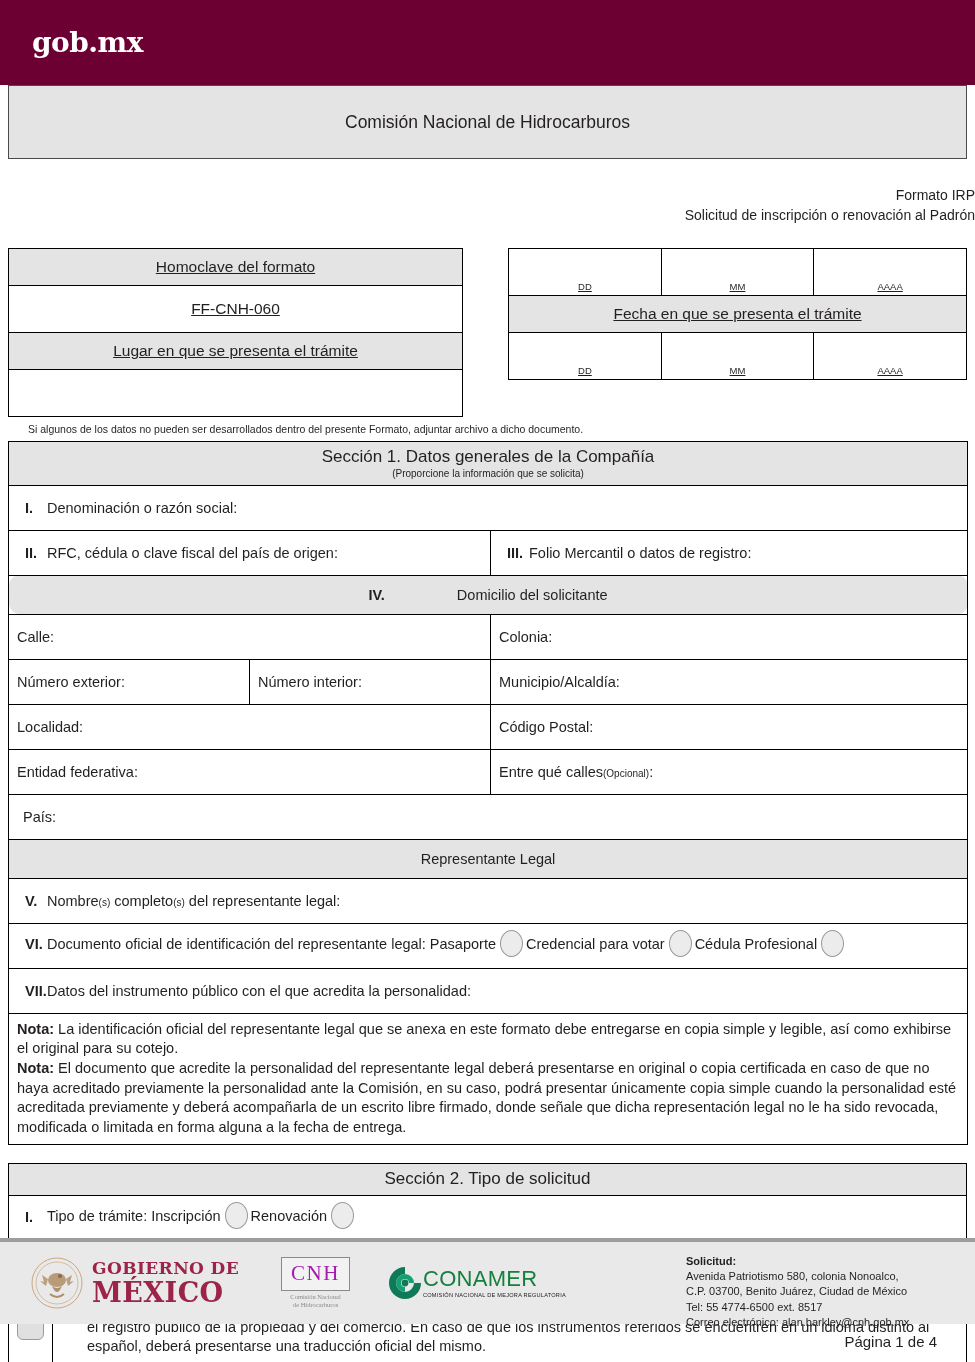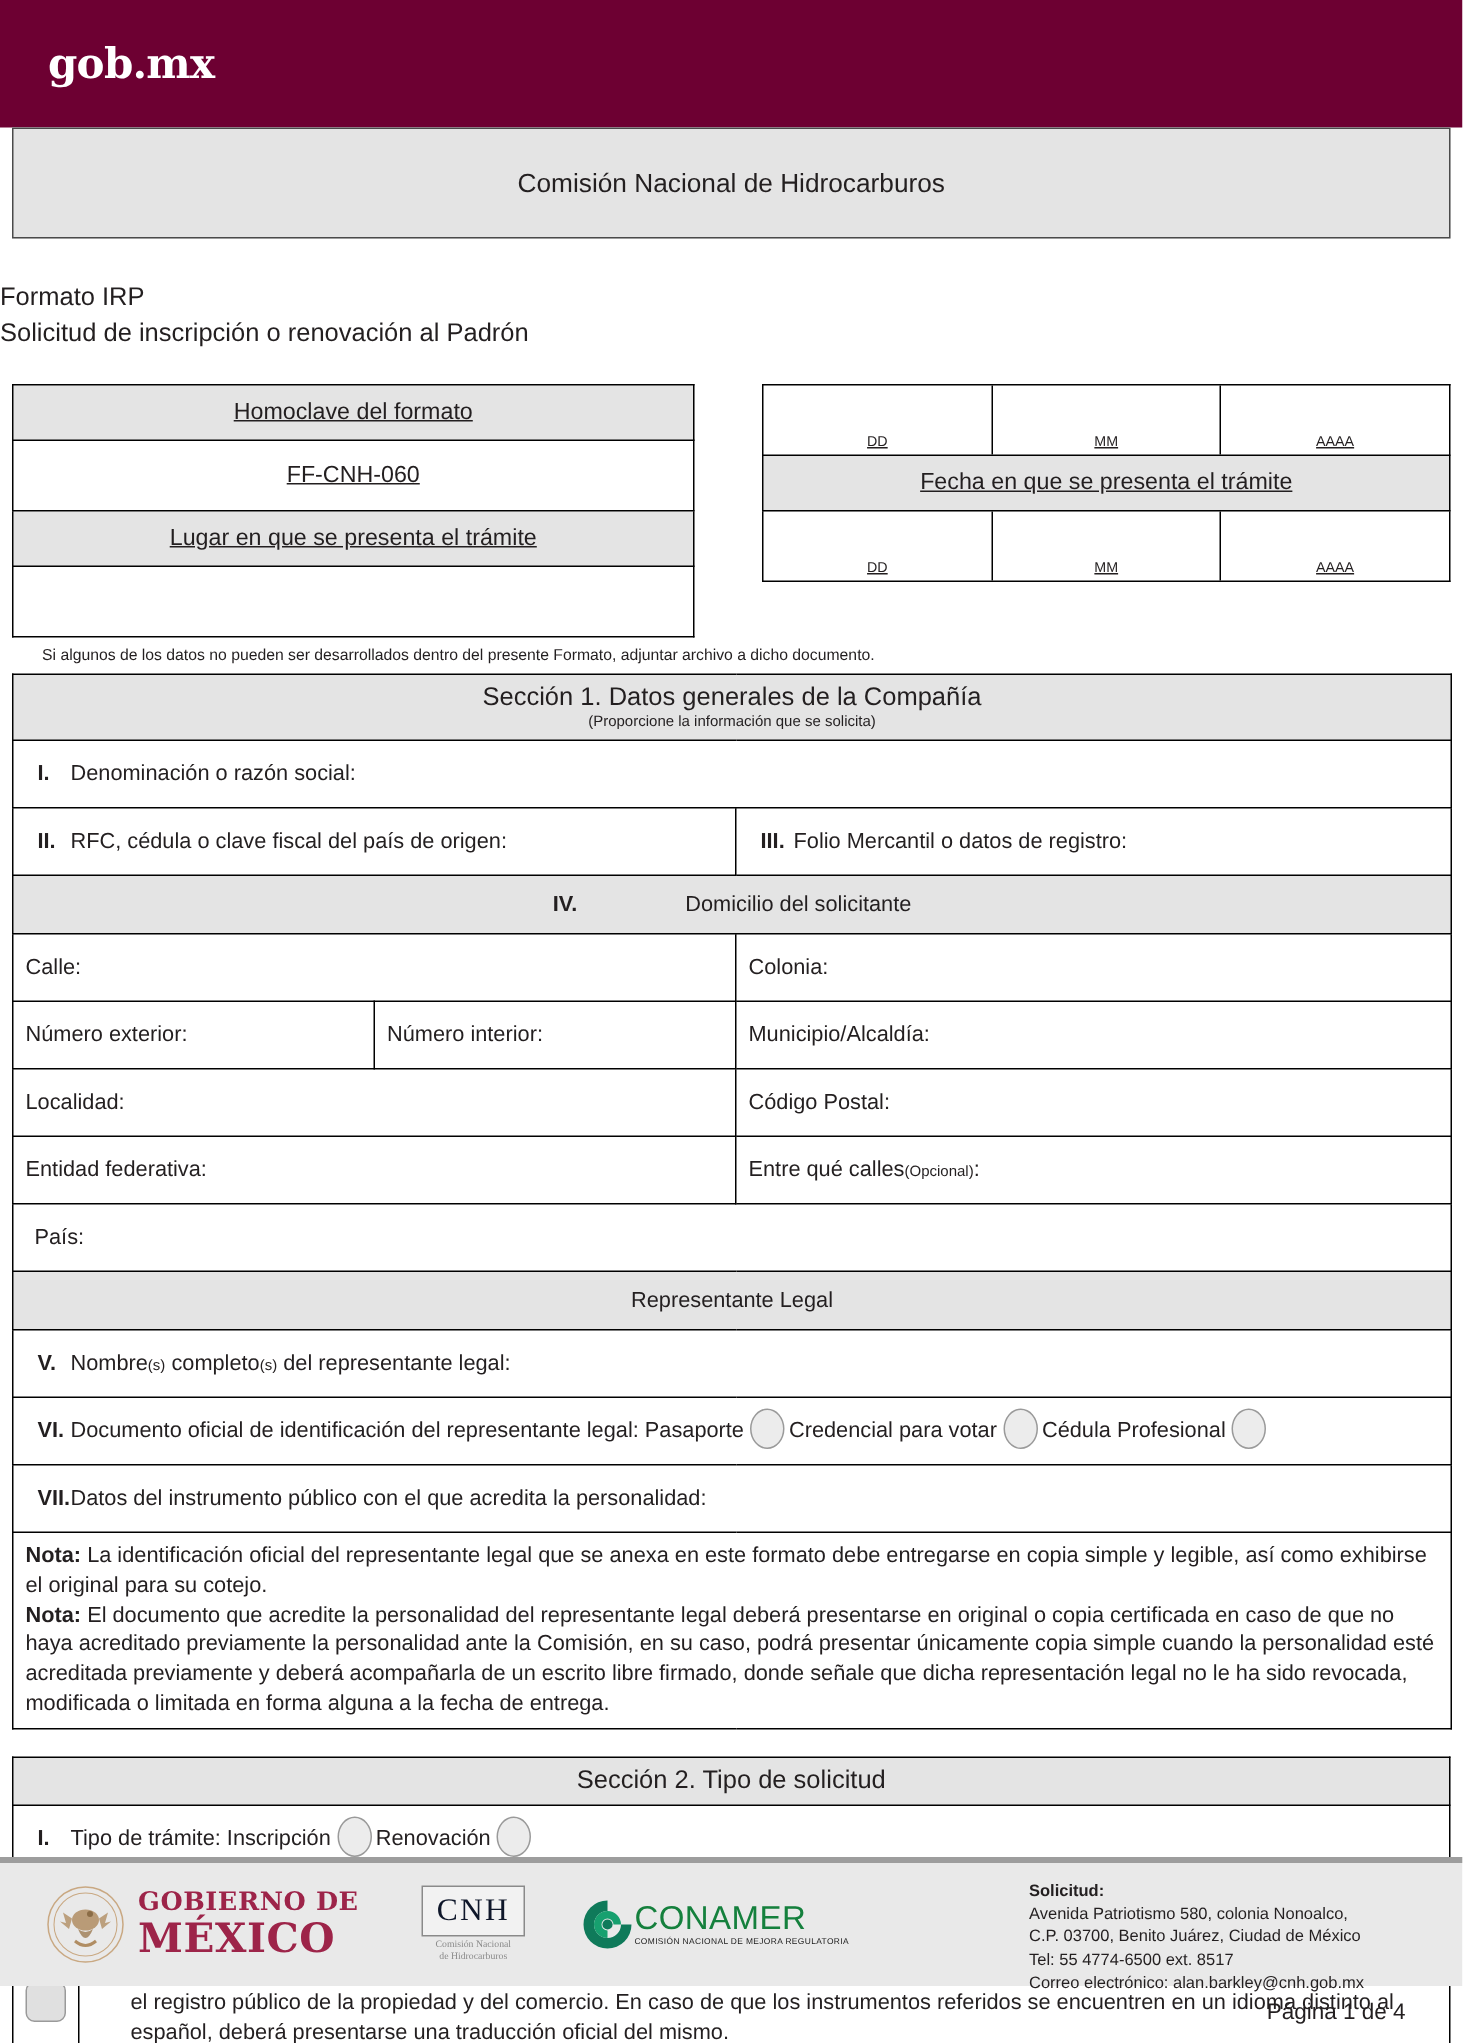--- a/index.html
+++ b/index.html
@@ -43,24 +43,24 @@
     align-items: center;
     justify-content: center;
   }
   .agency-bar span {
     font-size: 17.5px;
     color: #231f20;
   }
 
   
   .doc-title {
-    text-align: left;
+    text-align: right;
     margin-top: 27px;
     line-height: 1.42;
-    font-size: 17px;
+    font-size: 14px;
   }
 
   
   .info-zone {
     margin-top: 22px;
     padding: 0 8px;
     display: flex;
     justify-content: space-between;
     text-decoration: underline;
   }
@@ -151,21 +151,21 @@
   }
   .rn {
     font-weight: bold;
     display: inline-block;
     min-width: 22px;
   }
   .rn-pad { padding-left: 8px; }
   .opt { font-size: 10px; }
 
   
-  .iv-row { text-align: center; }
+  .iv-row { text-align: center; border-radius: 11px; }
   .iv-row .rn { min-width: 0; margin-right: 72px; }
 
   
   .radio {
     display: inline-block;
     width: 21px;
     height: 25px;
     border: 1px solid #9a9a9a;
     border-radius: 50%;
     background: #ececec;
@@ -247,21 +247,21 @@
   .gob-text .l1 { font-size: 17px; letter-spacing: 0.4px; }
   .gob-text .l2 { font-size: 27px; letter-spacing: 0.4px; margin-top: 2px; }
 
   .cnh-logo {
     margin-left: 42px;
     text-align: center;
   }
   .cnh-box {
     border: 1px solid #8a8a8a;
     background: #f2f2f2;
-    color: #0f172a;
+    color: #a21caf;
     font-size: 21px;
     letter-spacing: 1.5px;
     padding: 3px 9px 4px;
     font-family: "Liberation Serif", serif;
   }
   .cnh-sub {
     font-size: 6.5px;
     color: #8a8a8a;
     line-height: 1.25;
     margin-top: 2px;

